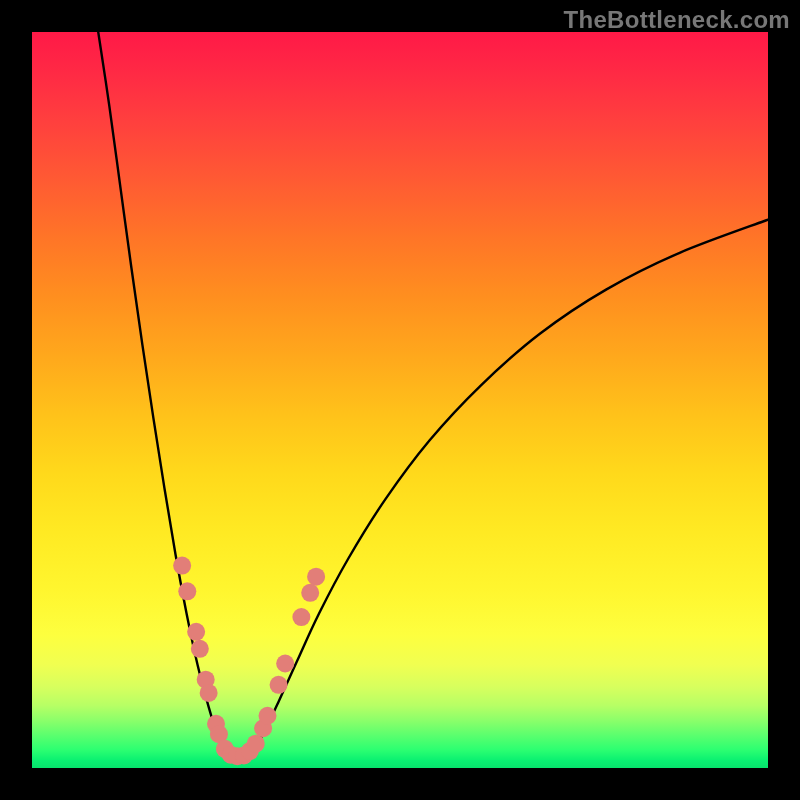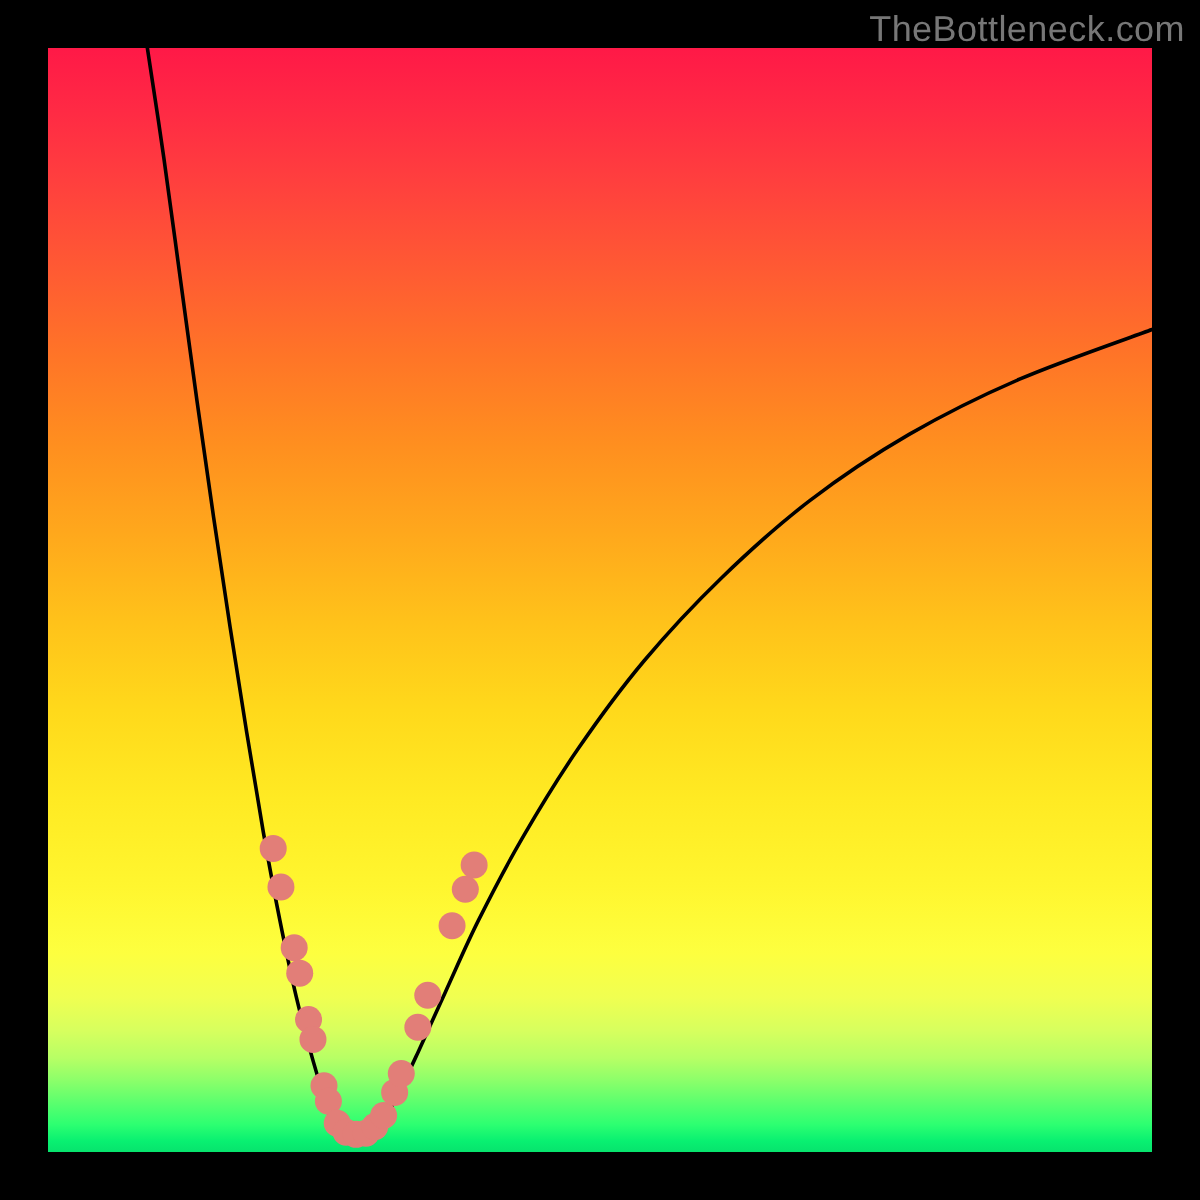--- a/index.html
+++ b/index.html
@@ -60,21 +60,21 @@
     width: 736px;
     height: 736px;
   }
   .watermark {
     position: absolute;
     top: 6px;
     right: 10px;
     color: #777;
     font-size: 24px;
     letter-spacing: 0.3px;
-    font-weight: 400;
+    font-weight: 700;
     user-select: none;
   }
 </style>
 </head>
 <body>
 
 <div class="frame">
   <div class="plot">
     <div class="gradient"></div>
     <svg class="curve" viewBox="0 0 736 736" preserveAspectRatio="none">

